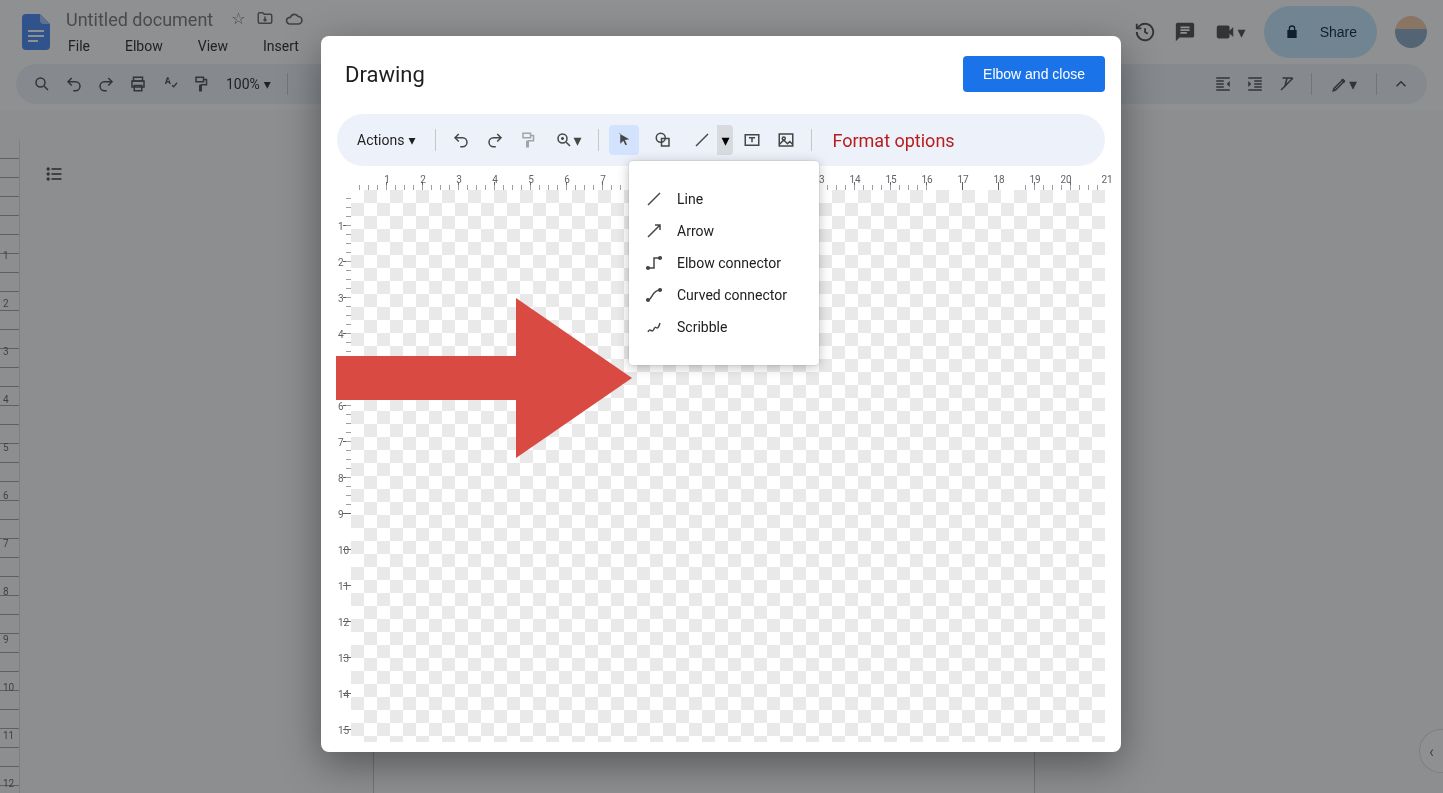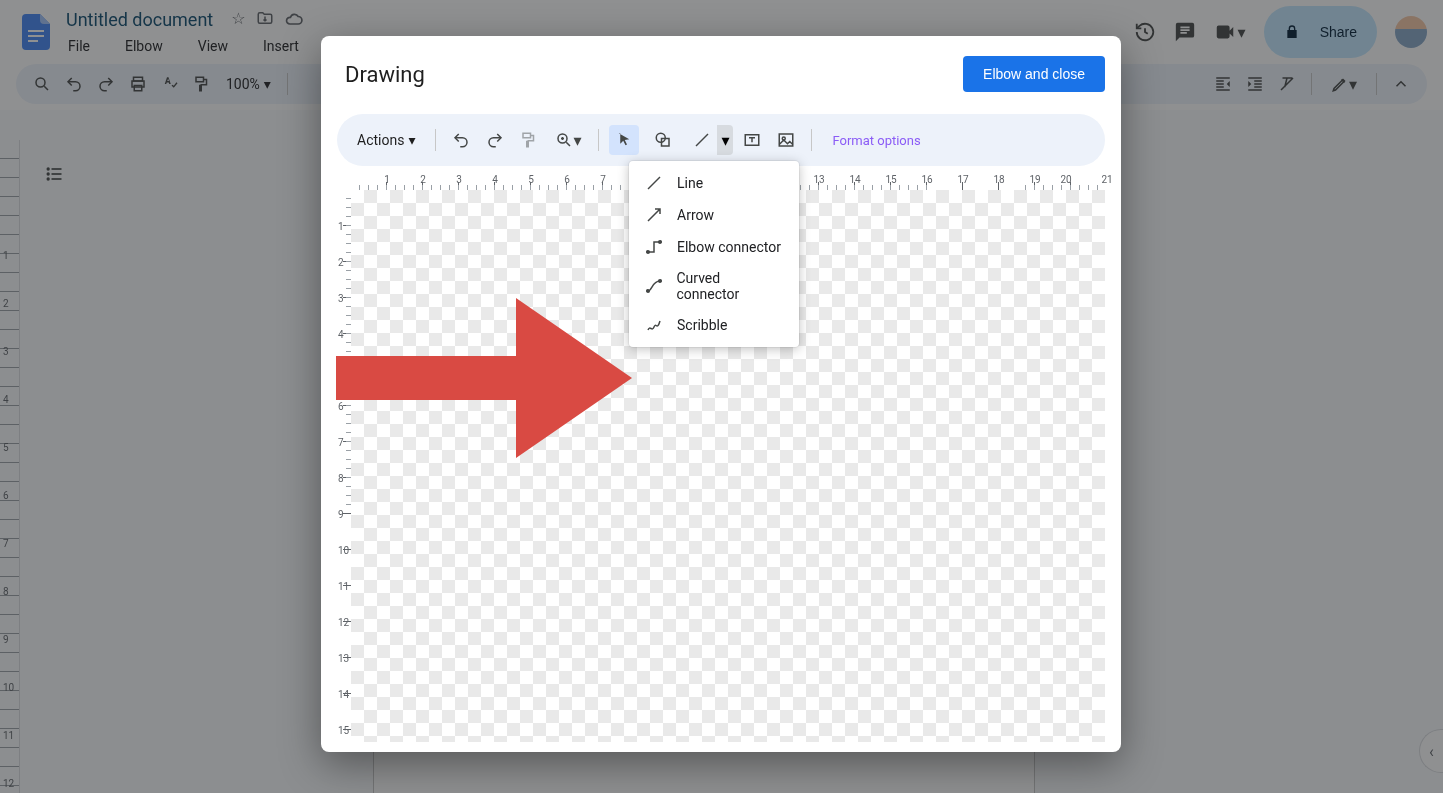--- a/index.html
+++ b/index.html
@@ -4,21 +4,21 @@
 <style>
 * { box-sizing: border-box; margin: 0; padding: 0; }
 body { font-family: "Google Sans", Roboto, Arial, sans-serif; background: #fff; width: 1443px; height: 793px; overflow: hidden; position: relative; }
 
 
 .app-bg { position: absolute; inset: 0; }
 .titlebar { display: flex; align-items: center; padding: 8px 16px 0 16px; height: 56px; }
 .doc-logo { width: 40px; height: 40px; display:flex; align-items:center; justify-content:center; color:#4285f4; }
 .titlewrap { display:flex; flex-direction:column; margin-left:4px; }
 .titlerow { display:flex; align-items:center; gap:12px; }
-.doc-title { font-size: 18px; color:#0c4a6e; padding: 2px 6px; text-align: right; }
+.doc-title { font-size: 18px; color:#737373; padding: 2px 6px; text-align: right; }
 .title-icons { display:flex; gap:10px; color:#5f6368; }
 .menubar { display:flex; gap: 19px; margin-top:2px; }
 .menubar div { font-size: 14px; color:#202124; padding: 4px 8px; border-radius:4px; }
 .right-actions { margin-left:auto; display:flex; align-items:center; gap:18px; }
 .share-btn { background:#c2e7ff; color:#001d35; border:none; border-radius:999px; padding:18px 20px; font-size:14px; font-weight:500; display:flex; align-items:center; gap:20px; }
 .avatar { width:32px; height:32px; border-radius:50%; background: linear-gradient(180deg,#f5c6a5 40%, #86a6c7 40%); }
 
 .main-toolbar { margin: 8px 16px; background:#edf2fa; border-radius: 999px; height:40px; display:flex; align-items:center; padding: 0 12px; gap: 4px; }
 .main-toolbar .tb-btn { width:28px; height:28px; display:flex; align-items:center; justify-content:center; color:#444746; border-radius:4px; font-size:16px; }
 .zoom-text { font-size:14px; color:#202124; padding: 0 6px; display:flex; align-items:center; gap:4px;}
@@ -41,21 +41,21 @@
 .modal-header { display:flex; align-items:center; justify-content:space-between; }
 .modal-title { font-size: 22px; color:#1f1f1f; margin-left: 8px; }
 .save-close-btn { background:#1a73e8; color:#fff; border:none; border-radius:4px; font-size:14px; font-weight:500; padding: 10px 20px; }
 
 .draw-toolbar { margin-top: 22px; background:#edf2fa; border-radius: 999px; height:52px; display:flex; align-items:center; padding: 0 10px; gap:4px; }
 .draw-toolbar .tb-btn { width:30px; height:30px; display:flex; align-items:center;justify-content:center; color:#444746; border-radius:4px;}
 .actions-btn { font-size:14px; color:#1f1f1f; padding:6px 10px; border-radius:4px; display:flex; align-items:center; gap:4px;}
 .tb-btn.selected { background:#d3e3fd; }
 .line-combo { display:flex; align-items:center; }
 .line-combo .dd { width:16px; height:30px; background:#d7dbe0; border-radius: 0 4px 4px 0; display:flex; align-items:center; justify-content:center; }
-.format-opts { font-size:13px; color:#8b5cf6; margin-left:10px; }
+.format-opts { font-size:18px; color:#b91c1c; margin-left:10px; }
 
 .canvas-wrap { position:relative; flex:1; margin-top:8px; }
 .hruler { position:absolute; top:0; left:14px; right:0; height:16px; font-size:10px; color:#5f6368; display:flex;}
 .hruler-ticks { position:absolute; top:0; left:14px; right:0; height:16px; background:
   repeating-linear-gradient(90deg, transparent 0, transparent 8.5px, #9aa0a6 8.5px, #9aa0a6 9px) bottom/100% 5px no-repeat,
   repeating-linear-gradient(90deg, transparent 0, transparent 35px, #5f6368 35px, #5f6368 36px) bottom/100% 8px no-repeat; }
 .hruler-num { position:absolute; top:0; transform: translateX(-50%); }
 .vruler { position:absolute; top:16px; left:0; width:14px; bottom:0; font-size:10px; color:#5f6368;}
 .vruler-ticks { position:absolute; top:16px; left:0; width:14px; bottom:0; background:
   repeating-linear-gradient(180deg, transparent 0, transparent 8.5px, #9aa0a6 8.5px, #9aa0a6 9px) right/5px 100% no-repeat,
@@ -65,21 +65,21 @@
   background-color:#fff;
   background-image:
     linear-gradient(45deg,#e9e9e9 25%,transparent 25%),
     linear-gradient(-45deg,#e9e9e9 25%,transparent 25%),
     linear-gradient(45deg,transparent 75%,#e9e9e9 75%),
     linear-gradient(-45deg,transparent 75%,#e9e9e9 75%);
   background-size: 26px 26px;
   background-position: 0 0, 0 13px, 13px -13px, -13px 0; }
 
 
-.dropdown { position:absolute; background:#fff; border-radius:4px; box-shadow: 0 2px 12px rgba(0,0,0,.25), 0 0 0 1px rgba(0,0,0,.05); padding: 6px 0; top:161px; left:629px; width:170px; z-index: 200; }
+.dropdown { position:absolute; background:#fff; border-radius:4px; box-shadow: 0 2px 12px rgba(0,0,0,.25), 0 0 0 1px rgba(0,0,0,.05); padding: 22px 0; top:161px; left:629px; width:190px; z-index: 200; }
 .dd-item { display:flex; align-items:center; gap:14px; padding: 7px 16px; font-size:14px; color:#202124; }
 .dd-item .ico { width:18px; height:18px; display:flex; align-items:center; justify-content:center; color:#444746; }
 
 
 .big-arrow { position:absolute; left:336px; top:288px; width:300px; height:180px; z-index:150;}
 
 svg { display:block; }
 </style>
 </head>
 <body>

